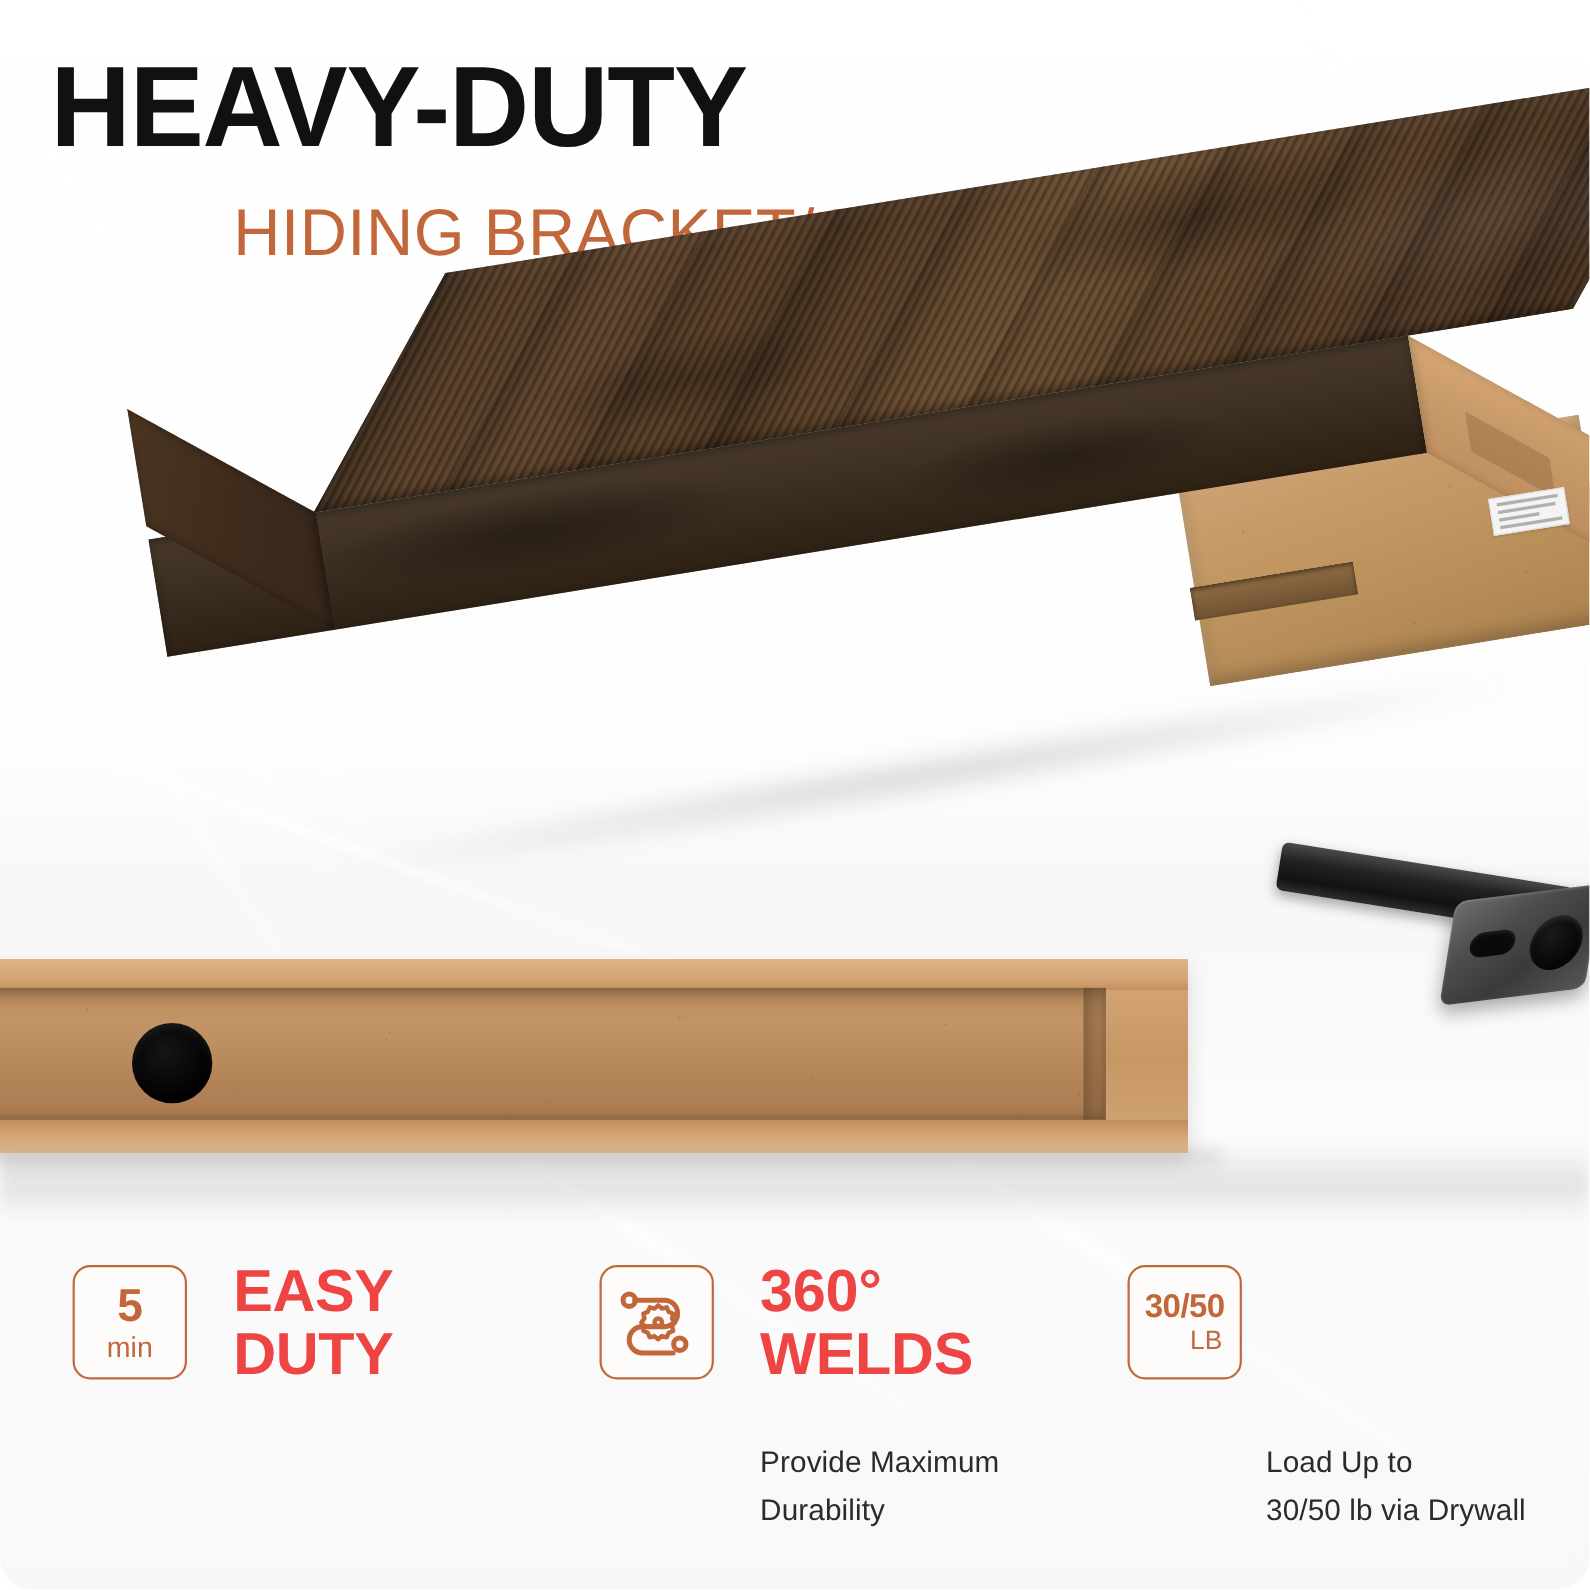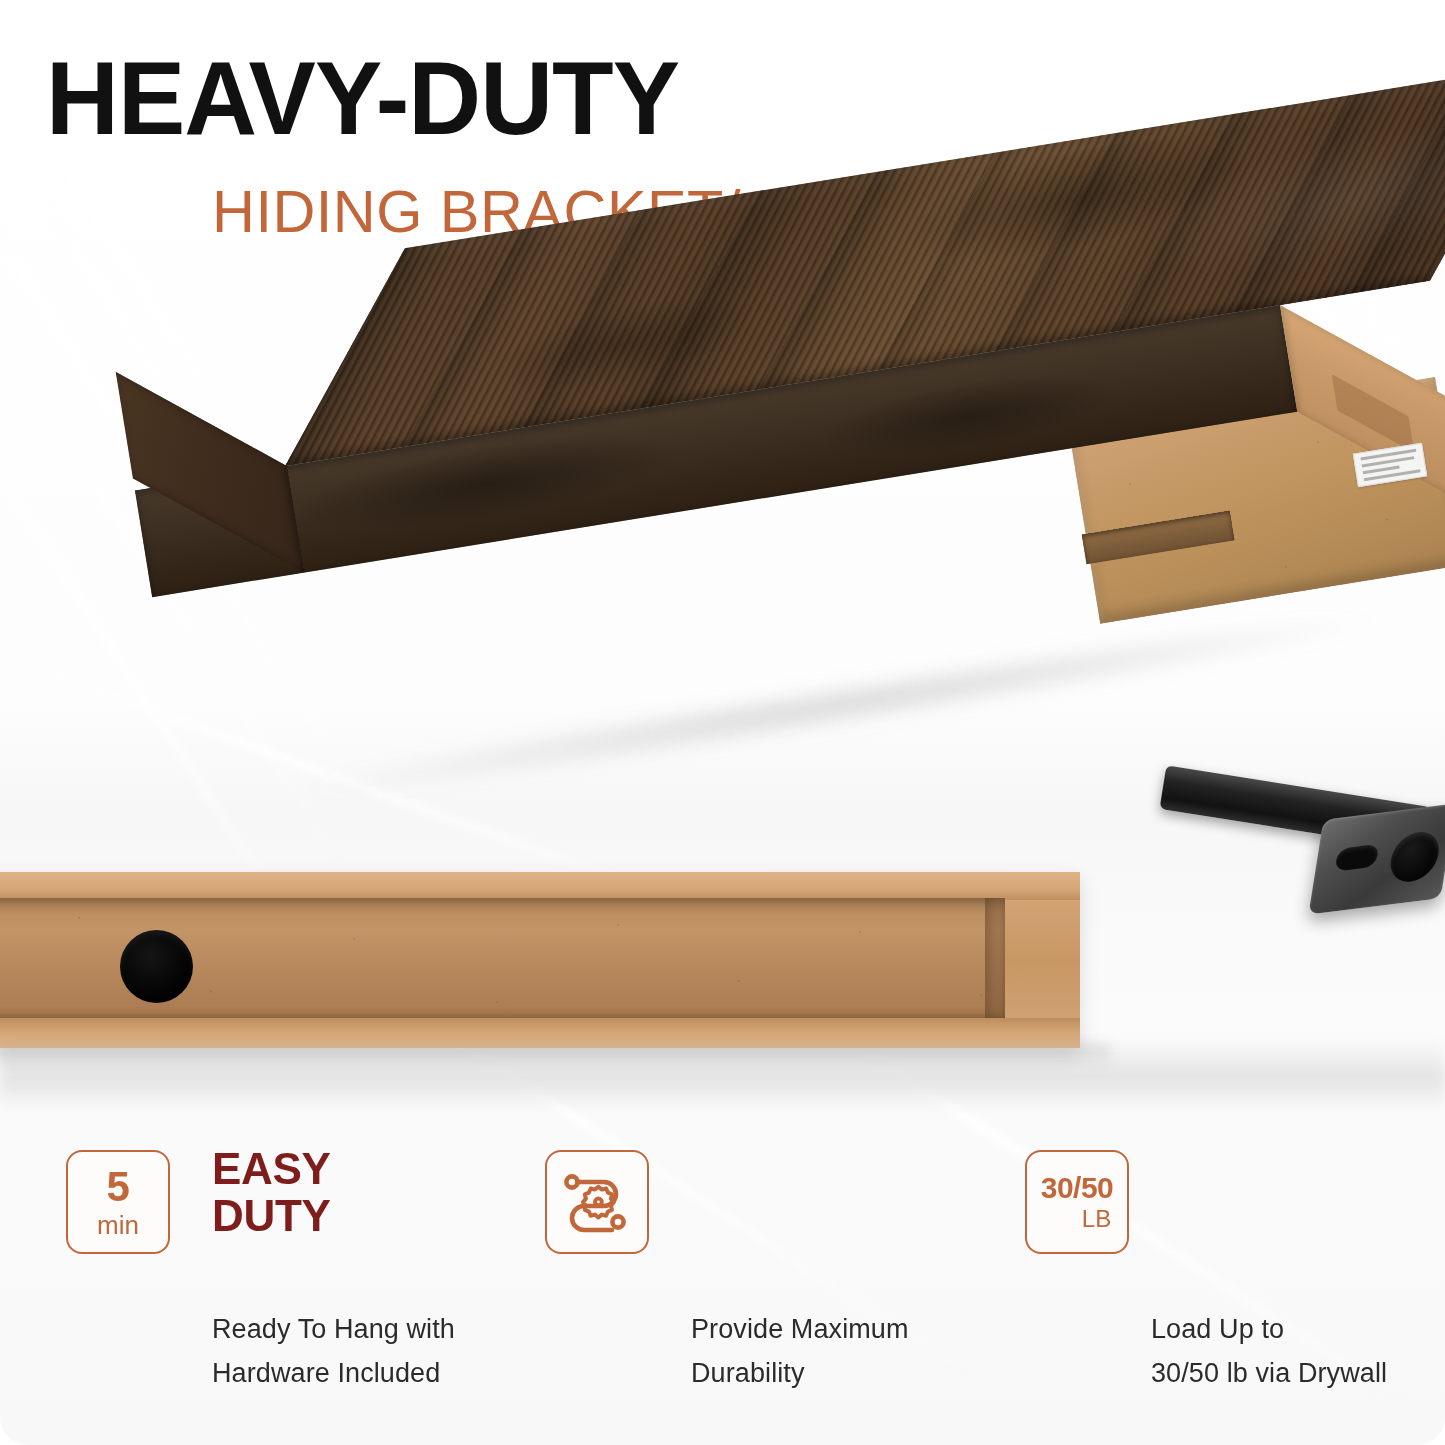--- a/index.html
+++ b/index.html
@@ -267,21 +267,21 @@
     font-size:42px; font-weight:700; color:#C2673A; letter-spacing:-.5px;
   }
   .icon-num.small{ font-size:30px; }
   .icon-sub{
     font-size:26px; font-weight:400; color:#C2673A; margin-top:4px;
   }
   .icon-sub.tiny{ font-size:24px;margin-left:39px; }
 
   .feat-title{
     position:absolute; left:146px; top:6px;
-    font-size:44px; font-weight:700; color:#7f1d1d;
+    font-size:54px; font-weight:700; color:#ef4444;
     line-height:1.06; letter-spacing:-.3px;
   }
 
   .feat-body{
     position:absolute; left:146px; top:168px;
     font-size:27px; font-weight:300; color:#2b2b2b;
     line-height:1.62; letter-spacing:.1px;
     white-space:pre-line;
   }
   .f3 .feat-body{ width:440px; }
@@ -357,35 +357,37 @@
       <div class="feat-head">
         <div class="icon-box">
           <span class="icon-num">5</span>
           <span class="icon-sub">min</span>
         </div>
         <div class="feat-title">
           <div>EASY</div>
           <div>DUTY</div>
         </div>
       </div>
-      <div class="feat-body">Ready To Hang with
-Hardware Included</div>
     </div>
 
     <div class="feature f2">
       <div class="feat-head">
         <div class="icon-box">
           <svg width="70" height="62" viewBox="0 0 70 62" fill="none" stroke="#C2673A" stroke-width="4.6" stroke-linecap="round" stroke-linejoin="round">
             <path d="M15 11 H42 a12 12 0 0 1 0 24 H22 a12 12 0 0 0 0 24 H50"></path>
             <circle cx="10" cy="11" r="5.6" fill="none"></circle>
             <circle cx="56" cy="51" r="5.6" fill="none"></circle>
             <path d="M33 18.6 l3.4 -2.9 3.5 2.9 4.3 -1.1 1.7 4.1 4.1 1.8 -1.1 4.3 2.9 3.4 -2.9 3.5 1.1 4.3 -4.1 1.7 -1.8 4.1 -4.3 -1.1 -3.5 2.9 -3.4 -2.9 -4.3 1.1 -1.7 -4.1 -4.1 -1.8 1.1 -4.3 -2.9 -3.4 2.9 -3.5 -1.1 -4.3 4.1 -1.7 1.8 -4.1 Z" stroke-width="4"></path>
             <circle cx="36.4" cy="31" r="3.4" fill="none" stroke-width="4"></circle>
           </svg>
         </div>
+        <div class="feat-title">
+          <div>360°</div>
+          <div>WELDS</div>
+        </div>
       </div>
       <div class="feat-body">Provide Maximum
 Durability</div>
     </div>
 
     <div class="feature f3">
       <div class="feat-head">
         <div class="icon-box">
           <span class="icon-num small">30/50</span>
           <span class="icon-sub tiny">LB</span>

